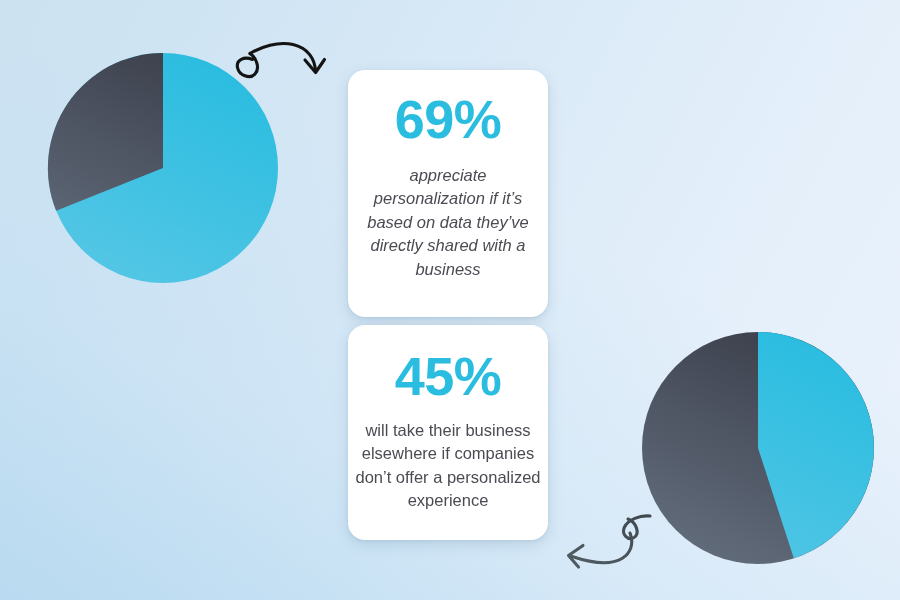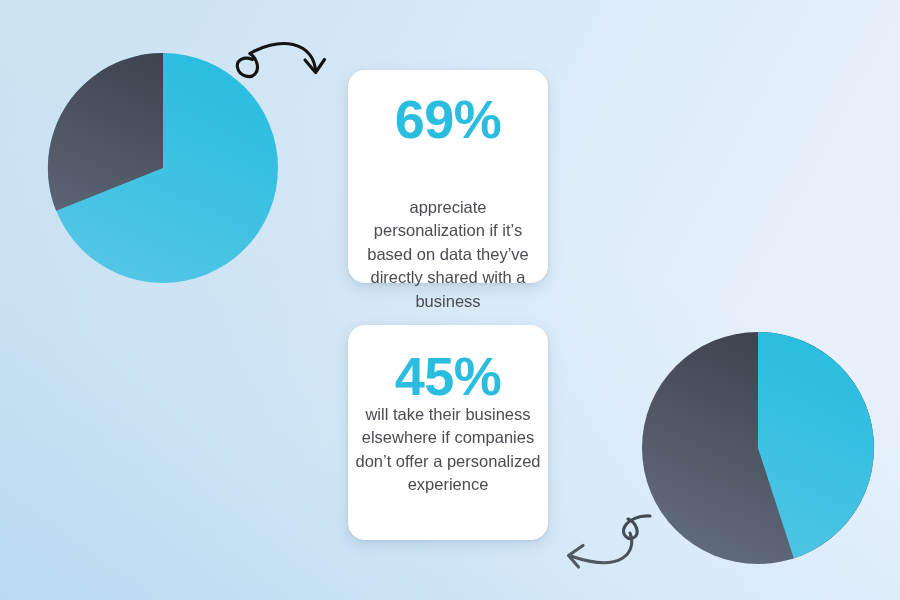--- a/index.html
+++ b/index.html
@@ -64,37 +64,36 @@
     line-height: 1.42;
     text-align: center;
     color: #4b4b53;
   }
 
   
   #card-69 {
     left: 348px;
     top: 70px;
     width: 200px;
-    height: 213px;
+    height: 247px;
     padding: 22px 14px 0 14px;
-    gap: 32px;
   }
   #card-69 .stat-pct { margin-bottom: 18px; }
-  #card-69 .stat-desc { width: 180px; }
+  #card-69 .stat-desc { width: 180px; font-style: italic; }
 
   
   #card-45 {
     left: 348px;
     top: 325px;
     width: 200px;
     height: 215px;
     padding: 24px 8px 0 8px;
   }
   #card-45 .stat-pct { }
-  #card-45 .stat-desc { width: 192px; }
+  #card-45 .stat-desc { width: 192px; margin-top: 16px; }
 
   
   #pie-top { left: 48px; top: 53px; }
   #pie-bottom { left: 642px; top: 332px; }
 
   #arrow-top { left: 228px; top: 36px; }
   #arrow-bottom { left: 552px; top: 512px; }
 </style>
 </head>
 <body>

